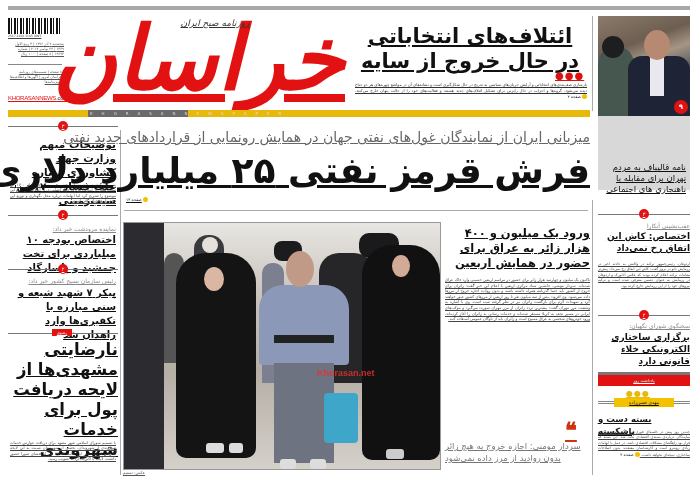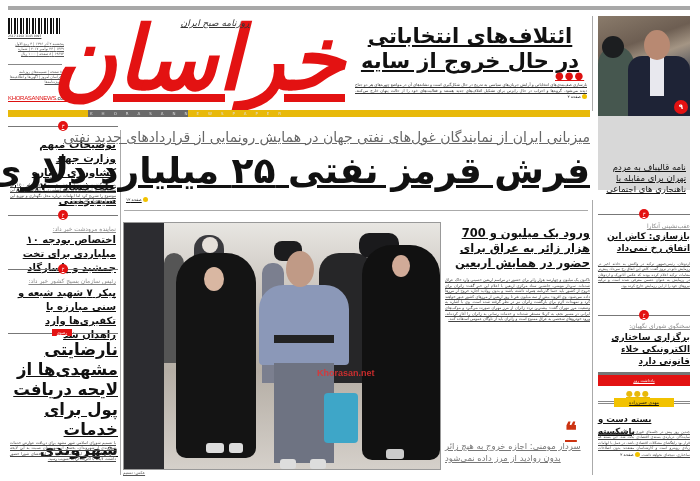--- a/index.html
+++ b/index.html
@@ -186,31 +186,31 @@
 
   <div class="fig" style="left:200px;top:170px;width:34px;height:50px;background:#3ea6c8;border-radius:4px;"></div>
 
   <div class="fig" style="left:238px;top:22px;width:78px;height:215px;background:#111;border-radius:30px 30px 10px 10px;"></div>
   <div class="fig" style="left:268px;top:32px;width:18px;height:22px;background:#d1ab98;border-radius:50%;"></div>
   <div class="fig" style="left:262px;top:226px;width:18px;height:10px;background:#ccc;border-radius:3px;"></div>
   <div class="watermark">Khorasan.net</div>
 </div>
 <div class="abs photo-credit">عکس: تسنیم</div>
 
-<div class="abs cr-hl">ورود یک میلیون و 700 هزار زائر به عراق برای حضور در همایش اربعین</div>
+<div class="abs cr-hl">ورود یک میلیون و ۴۰۰ هزار زائر به عراق برای حضور در همایش اربعین</div>
 <div class="abs cr-body">تاکنون یک میلیون و چهارصد هزار زائر برای حضور در مراسم اربعین حسینی وارد خاک عراق شده‌اند. سردار مومنی، جانشین ستاد مرکزی اربعین با اعلام این خبر گفت: زائران برای خروج از کشور باید حتما گذرنامه همراه داشته باشند و بدون روادید اجازه خروج از مرزها داده نمی‌شود. وی افزود: بیش از سه میلیون نفر تا روز اربعین از مرزهای کشور عبور خواهند کرد و تمهیدات لازم برای بازگشت زائران نیز در نظر گرفته شده است. وی با اشاره به وضعیت مرز مهران گفت: بیشترین تردد زائران از مرز مهران صورت می‌گیرد و موکب‌های ایرانی در مسیر نجف به کربلا مستقر شده‌اند و خدمات رسانی به زائران را آغاز کرده‌اند. ورود خودروهای شخصی به عراق ممنوع است و زائران باید از ناوگان عمومی استفاده کنند.</div>
 <div class="abs quote-mark">❝</div>
 <div class="abs quote-text">سردار مومنی: اجازه خروج به هیچ زائر بدون روادید از مرز داده نمی‌شود</div>
 
 <div class="abs vsep-right"></div>
 
 <div class="abs r-rule" style="top:214px;"></div>
 <div class="abs rbadge" style="left:639px;top:209px;">۳</div>
 <div class="abs kicker r-kick1">عقب‌نشینی آنکارا</div>
-<div class="abs r-hl1">بازسازی: کاش این اتفاق رخ نمی‌داد</div>
+<div class="abs r-hl1">اختصاص: کاش این اتفاق رخ نمی‌داد</div>
 <div class="abs r-body1">اردوغان، رئیس‌جمهور ترکیه در واکنش به حادثه اخیر در رزمایش ناتو در نروژ گفت: کاش این اتفاق رخ نمی‌داد. پیش‌تر مقامات ترکیه اعلام کرده بودند که عکس آتاتورک و اردوغان در رزمایش به عنوان دشمن معرفی شده است و ترکیه نیروهای خود را از این رزمایش خارج کرده بود.</div>
 
 <div class="abs r-rule" style="top:315px;"></div>
 <div class="abs rbadge" style="left:639px;top:310px;">۲</div>
 <div class="abs kicker r-kick2">سخنگوی شورای نگهبان:</div>
 <div class="abs r-hl2">برگزاری ساختاری الکترونیکی خلاء قانونی دارد</div>
 
 <div class="abs red-banner">یادداشت روز</div>
 <div class="abs r-dots">●●●</div>
 <div class="abs r-author-rule"></div>

